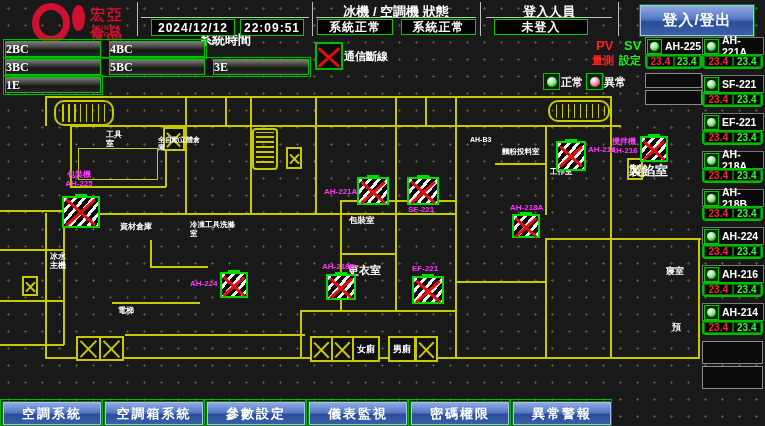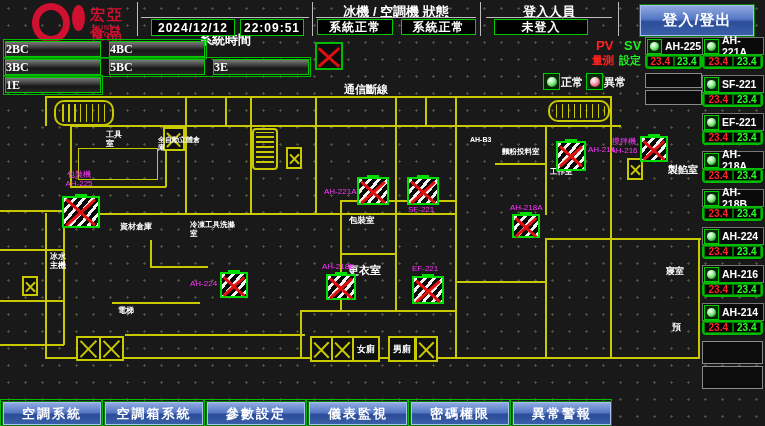--- a/index.html
+++ b/index.html
@@ -57,21 +57,21 @@
   .wrect{position:absolute;border:1px solid #c9c900;}
   .stair{position:absolute;border:2px solid #c9c900;border-radius:10px;padding:2px;background-clip:content-box;
         background-image:repeating-linear-gradient(90deg,#c9c900 0 1.5px,transparent 1.5px 6px);}
   .stair.vert{background-image:repeating-linear-gradient(0deg,#c9c900 0 1.5px,transparent 1.5px 5px);border-radius:4px;}
   .fan{position:absolute;border:2px solid #c9c900;background:#101010;}
   .fx1,.fx2{position:absolute;left:-4%;top:48%;width:108%;height:2px;background:#c9c900;}
   .fx1{transform:rotate(46deg);} .fx2{transform:rotate(-46deg);}
   .tbox{position:absolute;border:2px solid #c9c900;background:#101010;color:#fff;font-weight:bold;
         font-size:9px;display:flex;align-items:center;justify-content:center;line-height:1;}
   .rlabel{position:absolute;color:#fff;font-weight:bold;font-size:8px;line-height:1.15;}
-  .mlabel{position:absolute;color:#ff35ff;font-weight:normal;font-size:8px;line-height:1.1;text-align:center;white-space:nowrap;}
+  .mlabel{position:absolute;color:#ff35ff;font-weight:bold;font-size:8px;line-height:1.1;text-align:center;white-space:nowrap;}
   .unit{position:absolute;border:2px solid #00dd00;box-sizing:border-box;cursor:pointer;
         background:repeating-linear-gradient(130deg,#f2f2f2 0 3px,#0a0a0a 3px 7px);}
   .unit:before{content:"";position:absolute;top:-4px;left:50%;margin-left:-6px;width:12px;height:4px;background:#00dd00;}
   
   .leg{position:absolute;font-weight:bold;}
   
   .nav{position:absolute;left:0;top:399px;width:612px;height:27px;display:flex;}
   .nav-cell{flex:1;border:1px solid #00bb00;padding:2px;box-sizing:border-box;}
   .nav-btn{width:100%;height:100%;font-size:13px;letter-spacing:2px;}
 </style>
@@ -117,21 +117,21 @@
     <div class="zone-btn">3E</div>
   </div>
   <div class="zone-strip" style="left:3px;top:75px;">
     <div class="zone-btn">1E</div>
   </div>
 
   <div class="comm-box" style="left:315px;top:42px;width:24px;height:24px;">
     <span class="rx1"></span>
       <span class="rx2"></span>
   </div>
-  <div class="rlabel" style="left:344px;top:50px;font-size:11px;margin-top:33px;">通信斷線</div>
+  <div class="rlabel" style="left:344px;top:50px;font-size:11px;">通信斷線</div>
 
   <div class="leg" style="left:596px;top:38px;color:#ff2020;font-size:13px;">PV</div>
   <div class="leg" style="left:624px;top:38px;color:#20ee20;font-size:13px;">SV</div>
   <div class="leg" style="left:592px;top:53px;color:#ff2020;font-size:11px;">量測</div>
   <div class="leg" style="left:619px;top:53px;color:#20ee20;font-size:11px;">設定</div>
 
   <div class="lampbox" style="left:543px;top:73px;">
       <span class="lamp-g"></span>
     </div>
   <div class="leg" style="left:561px;top:75px;color:#fff;font-size:11px;">正常</div>
@@ -234,21 +234,21 @@
     <div class="rlabel" style="left:190px;top:221px;width:52px;font-size:7.5px;">冷凍工具洗滌室</div>
     <div class="rlabel" style="left:50px;top:252px;width:18px;">冰水主機</div>
     <div class="rlabel" style="left:349px;top:216px;font-size:8.5px;">包裝室</div>
     <div class="rlabel" style="left:348px;top:264px;font-size:11px;">更衣室</div>
     <div class="rlabel" style="left:666px;top:266px;font-size:9px;">寢室</div>
     <div class="rlabel" style="left:672px;top:322px;font-size:9px;">預</div>
     <div class="rlabel" style="left:118px;top:306px;">電梯</div>
     <div class="rlabel" style="left:470px;top:136px;font-size:7px;">AH-B3</div>
     <div class="rlabel" style="left:502px;top:148px;font-size:7.5px;">麵粉投料室</div>
     <div class="rlabel" style="left:550px;top:168px;font-size:7.5px;">工作室</div>
-    <div class="rlabel" style="left:668px;top:164px;font-size:10px;">製餡室</div>
+    <div class="rlabel" style="left:613px;top:164px;font-size:13px;padding-left:16px;">製餡室</div>
 
     <div class="mlabel" style="left:56px;top:171px;width:46px;white-space:normal;">
       <span>包裝機</span><br><span>AH-225</span>
     </div>
     <div class="unit" style="left:62px;top:196px;width:38px;height:32px;pointer-events:auto;">
       <span class="rx1"></span>
         <span class="rx2"></span>
       </div>
 
     <div class="mlabel" style="left:190px;top:280px;">AH-224</div>

